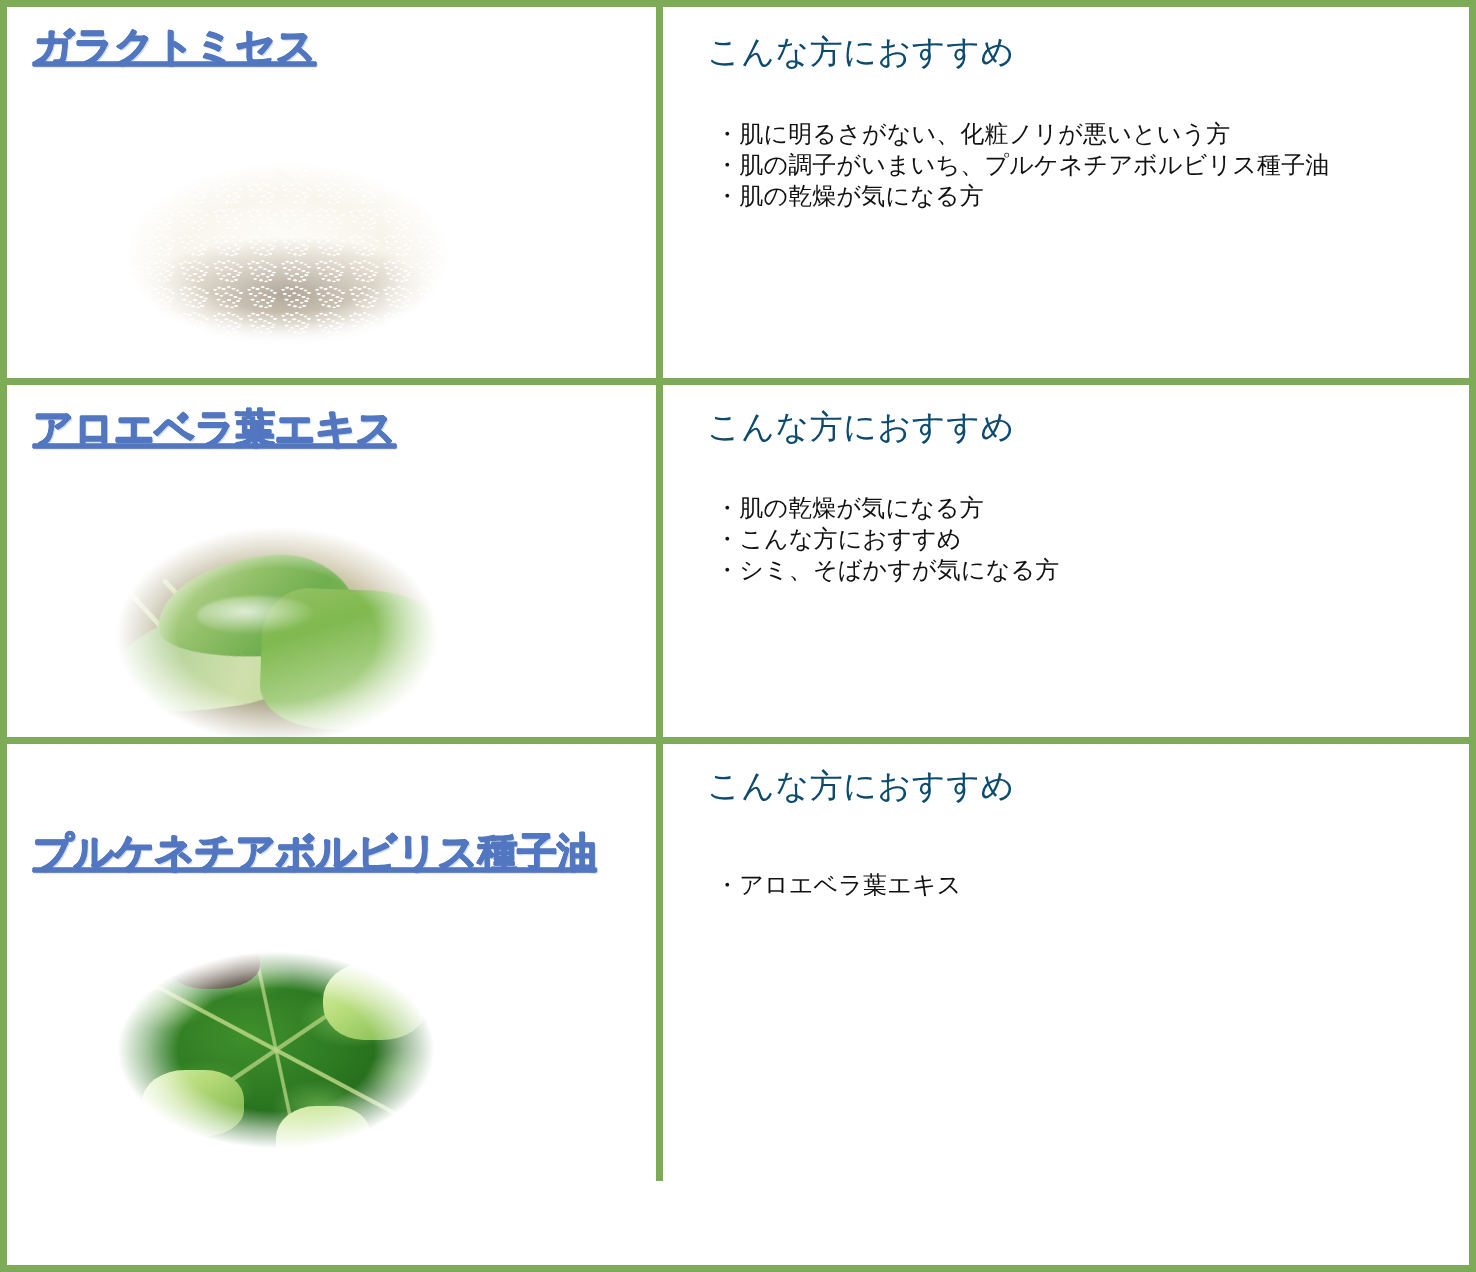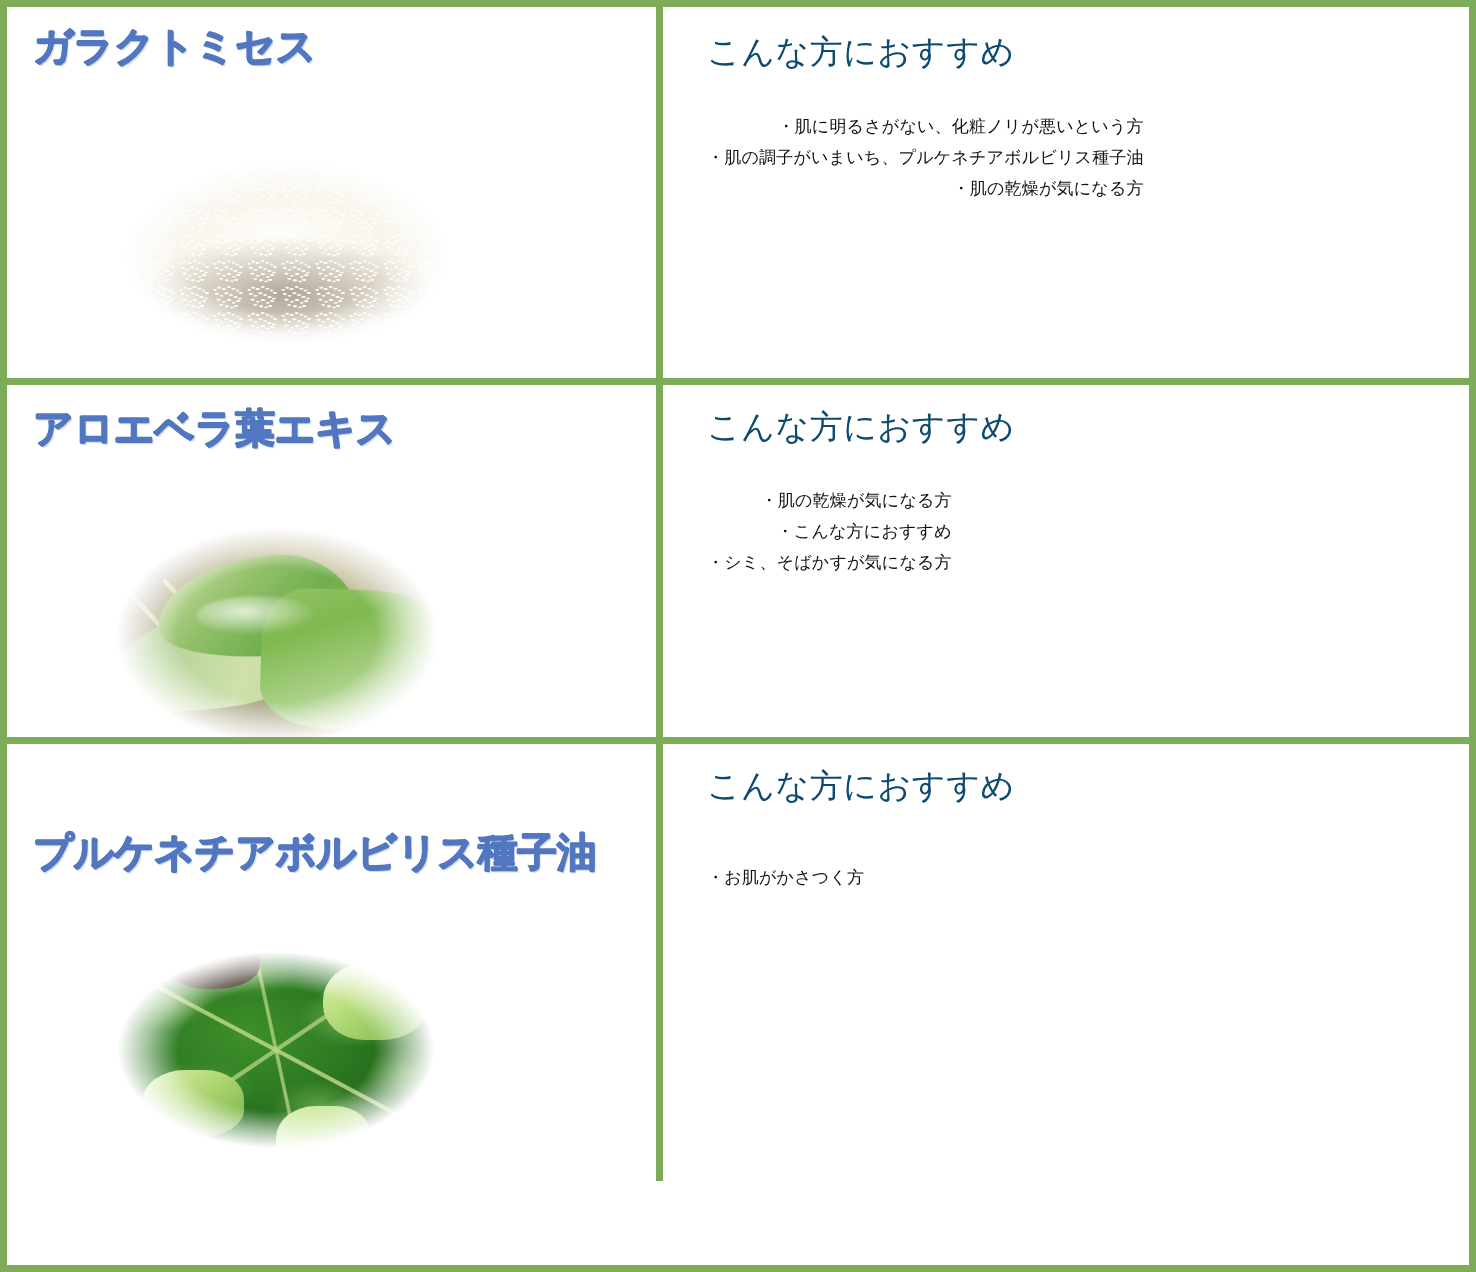--- a/index.html
+++ b/index.html
@@ -75,20 +75,21 @@
     line-height: 1.05;
     letter-spacing: -0.5px;
     color: #5277c0;
     white-space: nowrap;
     text-shadow:
        0.8px 0 0 #5277c0,
       -0.8px 0 0 #5277c0,
        0 0.8px 0 #5277c0,
        0 -0.8px 0 #5277c0,
        1.5px 1.5px 1px rgba(82,119,192,0.30);
+    text-decoration: underline;
     -webkit-text-stroke: 0.6px #5277c0;
   }
 
   
   .photo {
     position: absolute;
     overflow: hidden;
   }
   .photo-inner {
     position: absolute;
@@ -305,31 +306,30 @@
     color: #0c4a6e;
     font-family: "DejaVu Sans", "Liberation Sans", sans-serif;
     font-weight: 400;
     font-size: 33px;
     line-height: 1.2;
     letter-spacing: 0.5px;
     white-space: nowrap;
   }
   .reco-list {
     position: absolute;
-    margin: 0;
+    margin: 8px;
     padding: 0;
     list-style: none;
     color: #111111;
     font-family: "DejaVu Sans", "Liberation Sans", sans-serif;
     font-weight: 400;
-    font-size: 17px;
+    font-size: 24px;
     line-height: 31px;
     letter-spacing: 0.2px;
     white-space: nowrap;
-    text-align: right;
   }
   .reco-list li {
     white-space: nowrap;
   }
 </style>
 </head>
 <body>
 
 <div class="page">
   <div class="ingredient-table">
@@ -398,19 +398,19 @@
             <div class="sacha-pod pod-c"></div>
             <div class="sacha-seed"></div>
             <div class="vignette-ellipse"></div>
           </div>
         </div>
       </div>
 
       <div class="cell-right">
         <h3 class="reco-heading" style="left:44px; top:22px;">こんな方におすすめ</h3>
         <ul class="reco-list" style="left:44px; top:118px;">
-          <li>・お肌がかさつく方</li>
+          <li>・アロエベラ葉エキス</li>
         </ul>
       </div>
     </div>
 
   </div>
 </div>
 
 </body></html>

